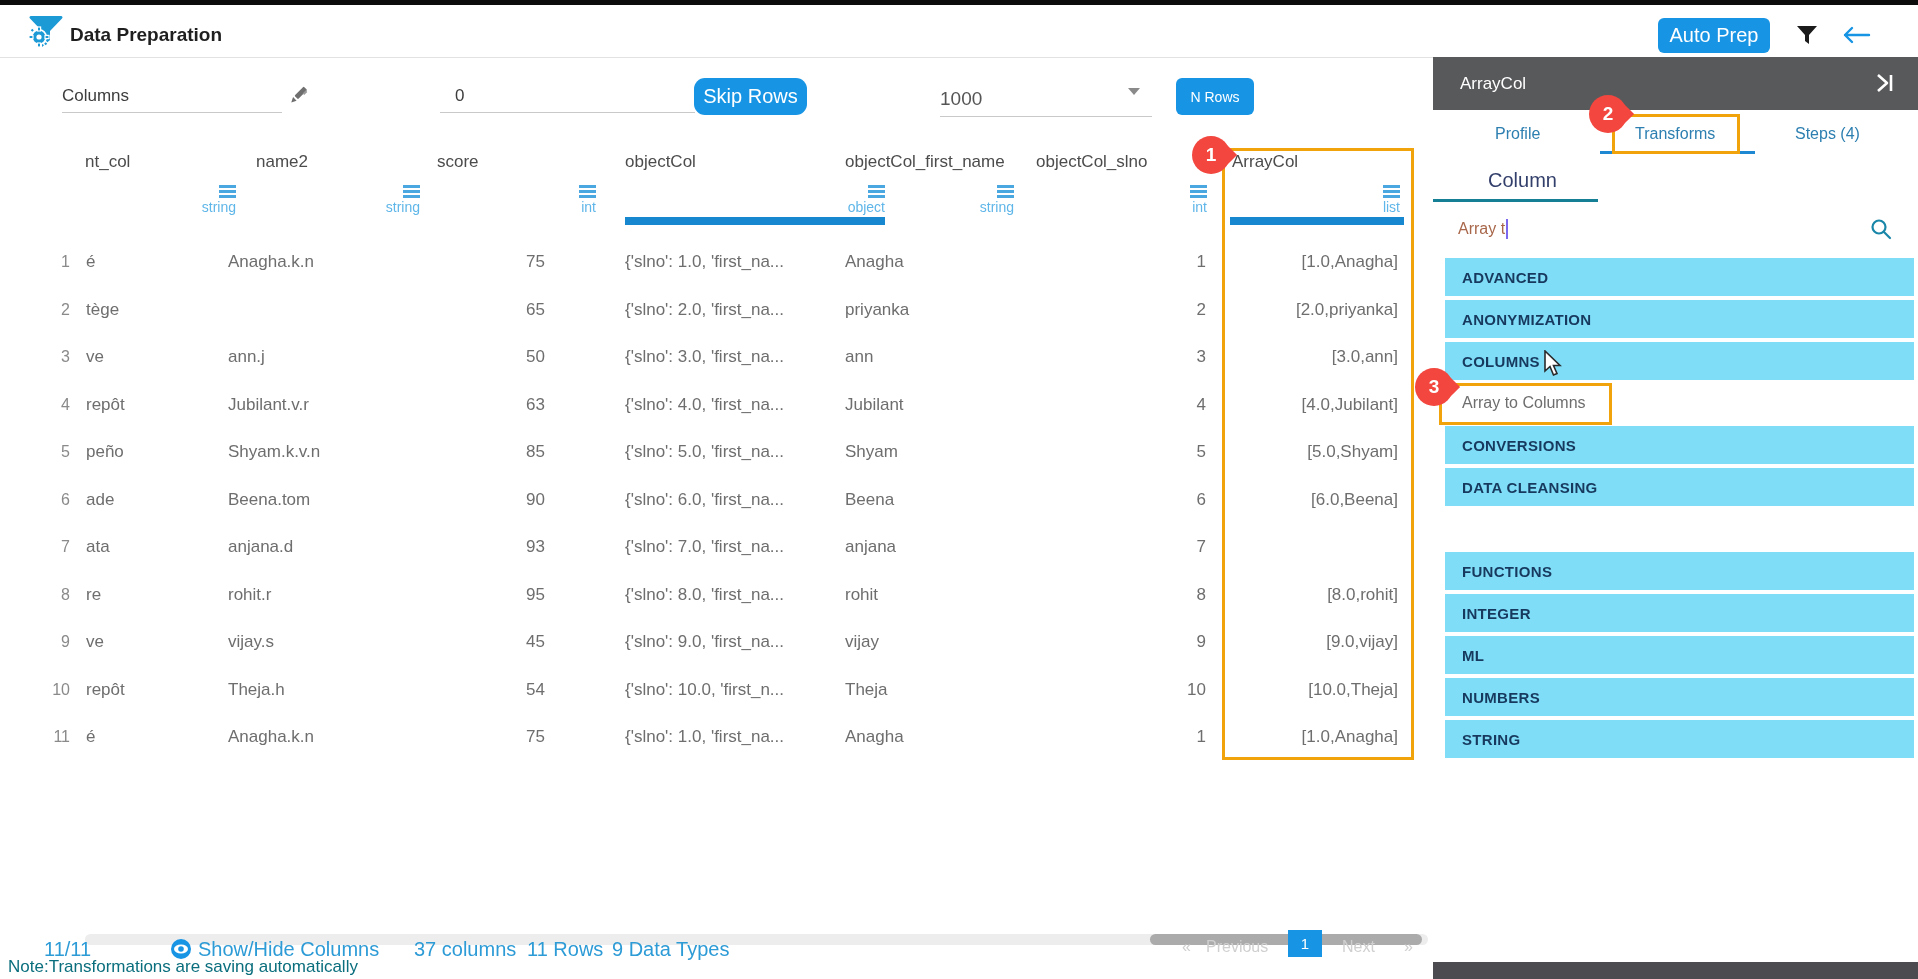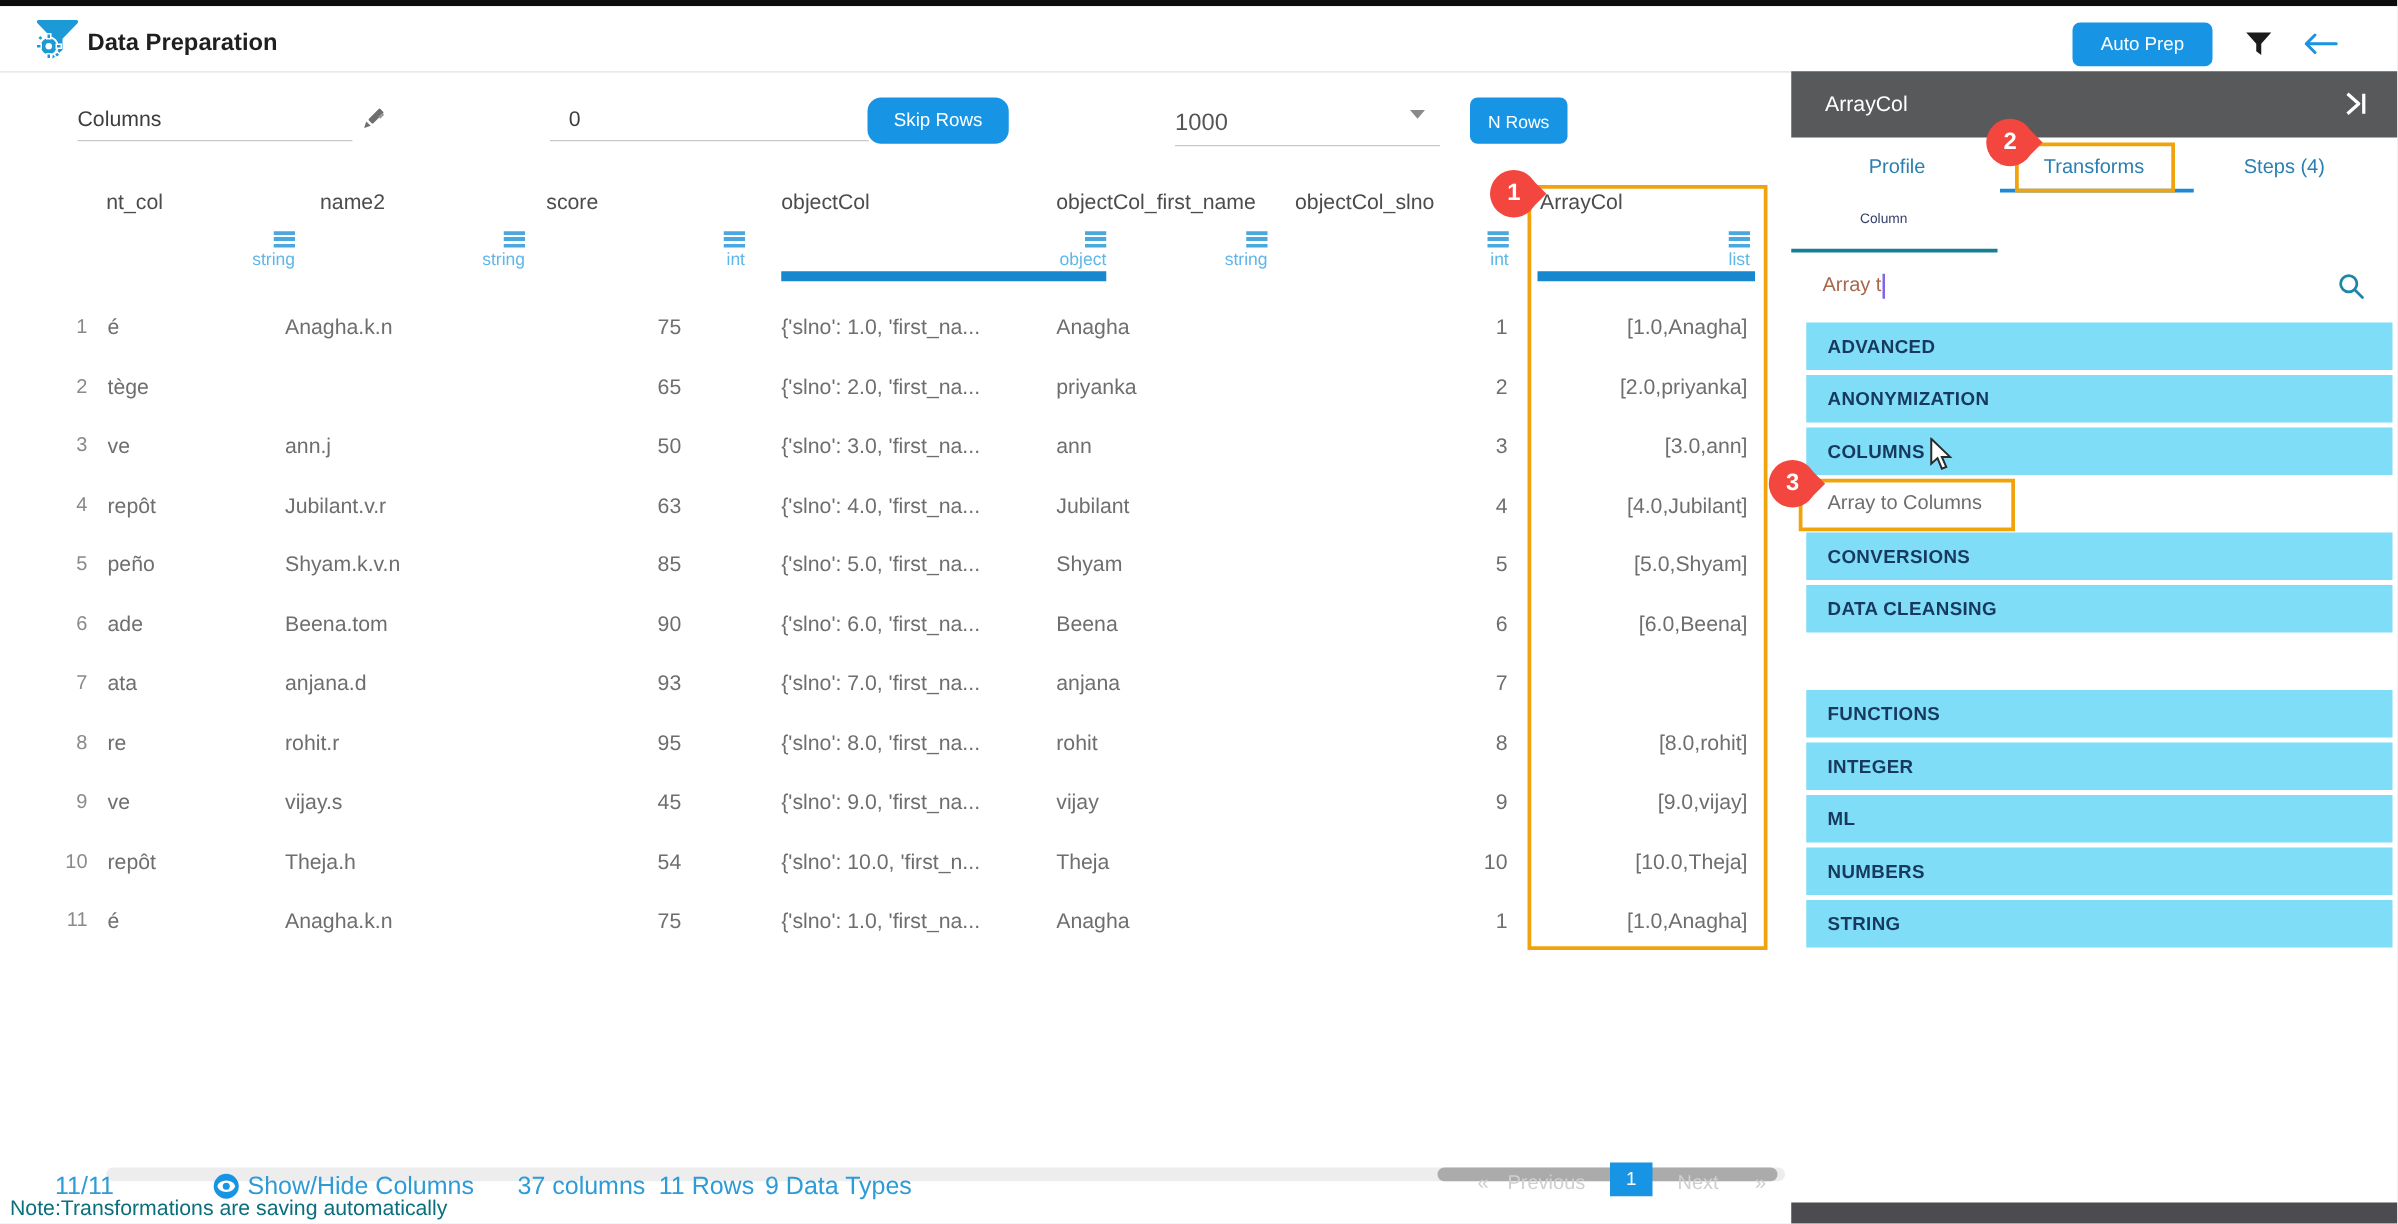--- a/index.html
+++ b/index.html
@@ -3,21 +3,21 @@
 <meta charset="utf-8">
 <style>
   html,body{margin:0;padding:0;background:#dfe3e6;}
   #screen{position:relative;width:1918px;height:979px;background:#ffffff;overflow:hidden;
           font-family:Liberation Sans, sans-serif;color:#333;}
   .abs{position:absolute;}
   
   #top-strip{left:0;top:0;width:1918px;height:5px;background:#0c0c0c;}
   #app-header{left:0;top:5px;width:1918px;height:52px;background:#fff;border-bottom:1px solid #e2e2e2;}
   #app-title{left:70px;top:19px;font-size:19px;font-weight:bold;color:#1f1f1f;}
-  .btn-blue{background:#1794e4;color:#fff;border:none;border-radius:6px;font-size:15px;font-weight:500;
+  .btn-blue{background:#1794e4;color:#fff;border:none;border-radius:6px;font-size:20px;font-weight:500;
             display:flex;align-items:center;justify-content:center;cursor:pointer;font-family:inherit;}
   #auto-prep-btn{left:1658px;top:13px;width:112px;height:35px;}
   
   .underfield{border-bottom:1px solid #c9c9c9;font-size:17px;color:#3d3d3d;display:flex;align-items:flex-end;padding-bottom:6px;}
   #columns-field{left:62px;top:72px;width:220px;height:34px;}
   #skiprows-field{left:440px;top:72px;width:240px;height:34px;padding-left:15px;}
   #skip-rows-btn{left:694px;top:78px;width:113px;height:37px;border-radius:11px;}
   #nrows-select{left:940px;top:70px;width:212px;height:40px;font-size:19px;color:#555;}
   #nrows-caret{left:1128px;top:88px;width:0;height:0;border-left:6px solid transparent;border-right:6px solid transparent;border-top:7px solid #8a8a8a;}
   #n-rows-btn{left:1176px;top:78px;width:78px;height:37px;font-size:14px;}
@@ -34,21 +34,21 @@
   .badge{width:38px;height:38px;background:#F2463E;border-radius:50%;z-index:40;display:flex;align-items:center;justify-content:center;
          color:#fff;font-size:19px;font-weight:bold;}
   .badge::after{content:'';position:absolute;right:-4px;top:50%;transform:translateY(-50%) rotate(45deg);width:15px;height:15px;background:#F2463E;z-index:-1;}
   
   #sidebar{left:1433px;top:57px;width:485px;height:905px;background:#fff;}
   #sidebar-header{left:0;top:0;width:485px;height:53px;background:#58595B;display:flex;align-items:center;}
   #sidebar-title{margin-left:27px;color:#fff;font-size:17px;}
   #collapse-icon{position:absolute;right:22px;top:16px;}
   .tab{font-size:16px;color:#2c7fb0;cursor:pointer;white-space:nowrap;}
   #tab-underline{left:167px;top:94px;width:155px;height:3px;background:#1e88d2;}
-  #subtab-column{left:55px;top:112px;font-size:11px;color:#333f6b;}
+  #subtab-column{left:55px;top:112px;font-size:20px;color:#333f6b;}
   #subtab-underline{left:0px;top:142px;width:165px;height:3px;background:#157f95;}
   #search-row{left:25px;top:158px;width:440px;height:28px;display:flex;align-items:center;}
   #search-text{font-size:16px;color:#a8674a;}
   #search-caret{display:inline-block;width:2px;height:20px;background:#7b68ee;margin-left:1px;}
   .list-item{position:absolute;left:12px;width:469px;height:38px;background:#7FDDF7;display:flex;align-items:center;
              padding-left:17px;box-sizing:border-box;font-size:15px;font-weight:bold;color:#17395e;letter-spacing:.3px;cursor:pointer;}
   .list-item.result{background:#ffffff;font-weight:normal;font-size:16px;color:#6e6e6e;letter-spacing:0;}
   
   #hscrollbar-track{left:85px;top:934px;width:1343px;height:11px;background:#ededed;border-radius:6px;}
   #hscrollbar-thumb{left:1150px;top:934px;width:272px;height:11px;background:#ababab;border-radius:6px;cursor:grab;}

